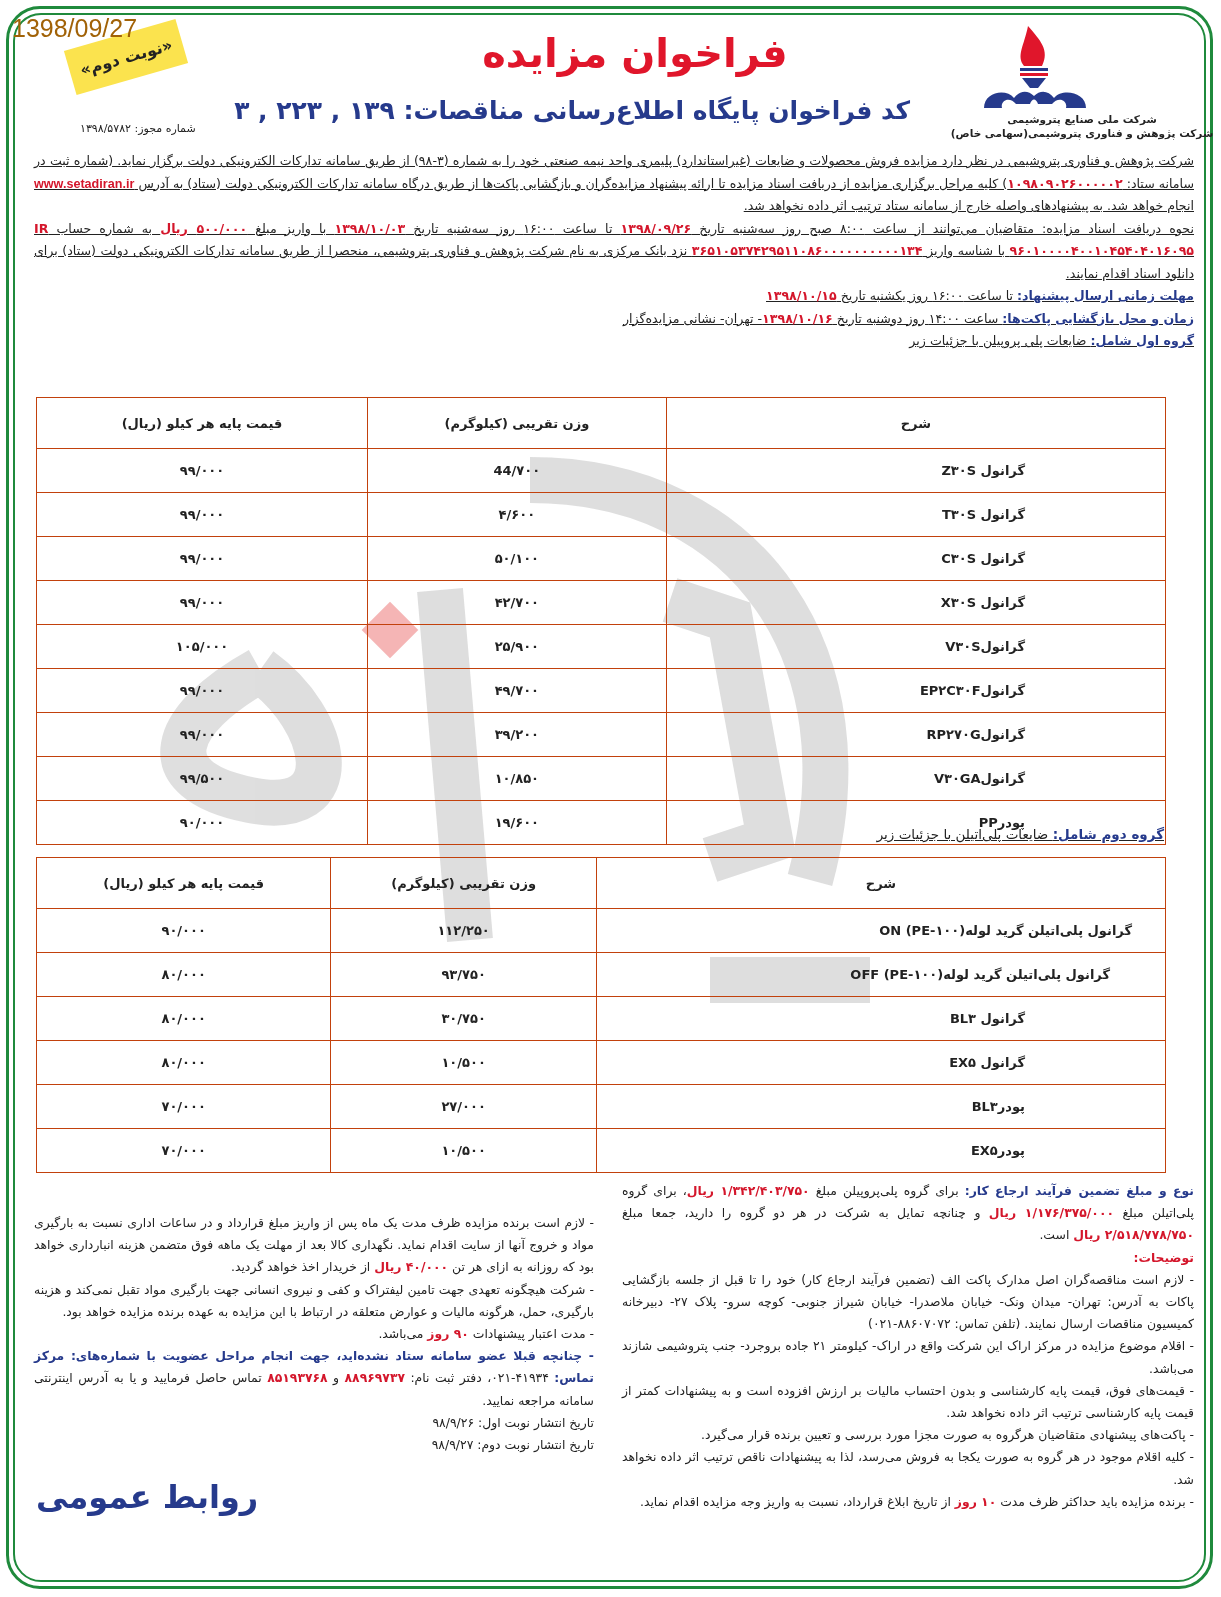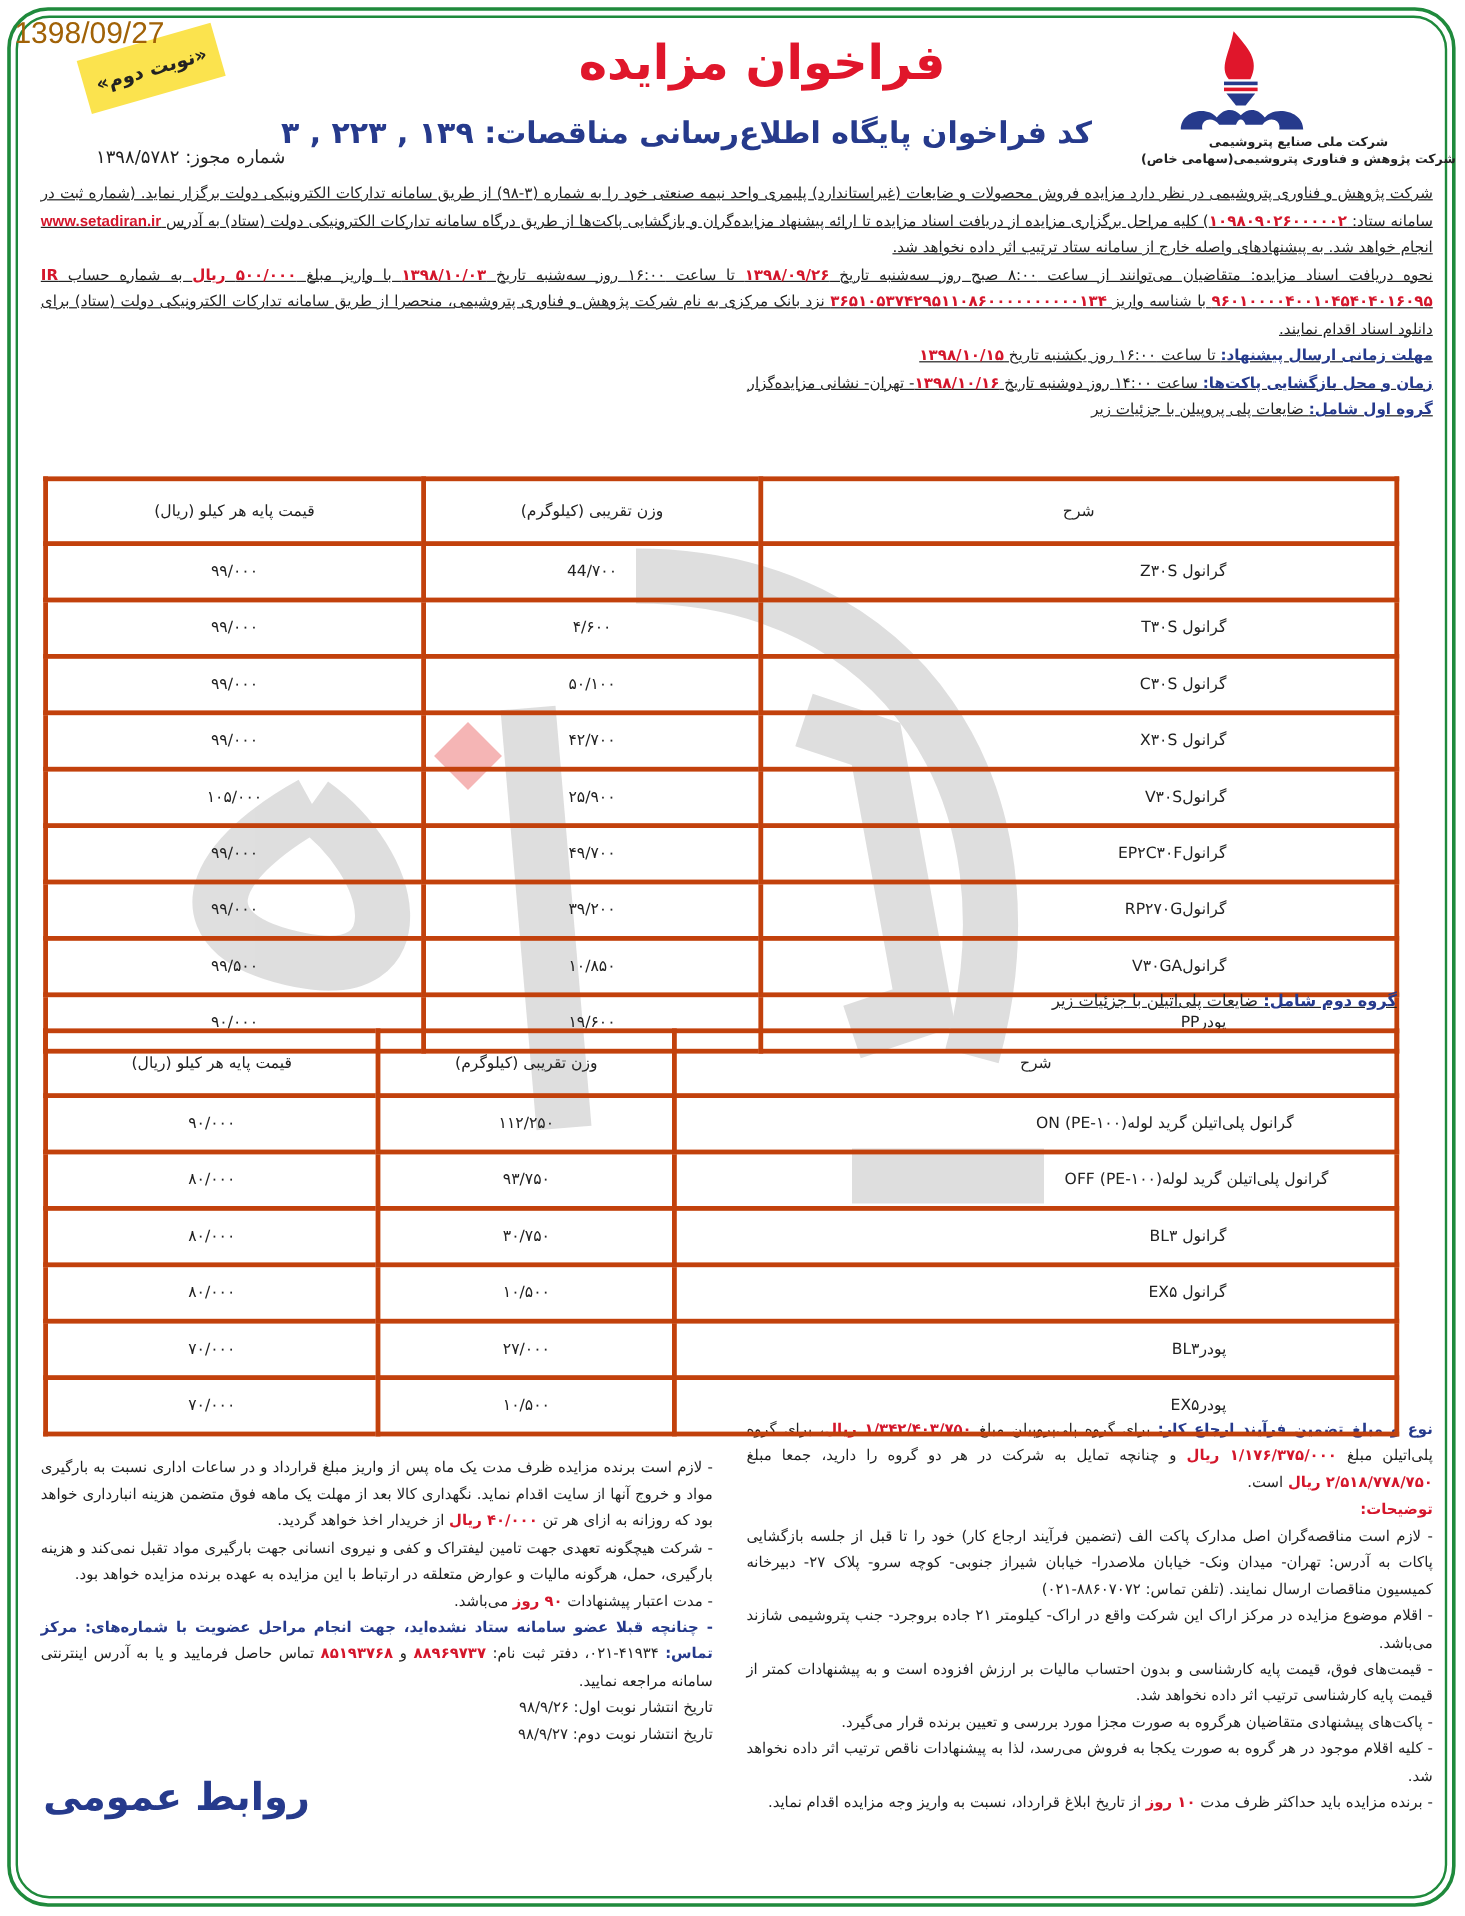--- a/index.html
+++ b/index.html
@@ -7,38 +7,38 @@
          font-family: "DejaVu Sans", "Liberation Sans", sans-serif; color: #222; }
   .frame-outer { position: absolute; left: 6px; top: 6px; width: 1207px; height: 1583px;
     border: 3px solid #1f8a3c; border-radius: 34px; box-sizing: border-box; }
   .frame-inner { position: absolute; left: 13px; top: 13px; width: 1193px; height: 1569px;
     border: 2px solid #1f8a3c; border-radius: 28px; box-sizing: border-box; }
   .date-stamp { position: absolute; left: 12px; top: 14px; color: #a16207; font-size: 25px;
     font-family: Liberation Sans, sans-serif; letter-spacing: 0px; z-index: 5; }
   .round-badge { position: absolute; left: 68px; top: 34px; width: 116px; height: 46px;
     background: #fbe34e; transform: rotate(-16deg); display: flex; align-items: center;
     justify-content: center; font-size: 16px; font-weight: bold; color: #222; direction: rtl; }
-  .permit { position: absolute; left: 80px; top: 122px; font-size: 15px; direction: rtl; color:#222; }
+  .permit { position: absolute; left: 80px; top: 122px; font-size: 11px; direction: rtl; color:#222; }
   .title { position: absolute; left: 400px; top: 30px; width: 470px; text-align: center;
     color: #e0162b; font-size: 40px; font-weight: bold; direction: rtl; }
   .subtitle { position: absolute; left: 330px; top: 96px; width: 580px; text-align: center;
     color: #263a8c; font-size: 25px; font-weight: bold; direction: rtl; white-space: nowrap; }
   .logo { position: absolute; left: 980px; top: 22px; width: 110px; height: 96px; }
   .logo-caption { position: absolute; left: 942px; top: 112px; width: 280px; text-align: center;
     font-size: 10.5px; font-weight: bold; line-height: 14px; direction: rtl; color: #222; }
   .intro { position: absolute; left: 34px; top: 150px; width: 1160px; direction: rtl; text-align: justify;
     font-size: 12.6px; line-height: 22.5px; color: #222; text-decoration: underline; }
   .red { color: #d4162b; font-weight: bold; }
   .blue { color: #263a8c; font-weight: bold; }
   .link { color: #d4162b; font-weight: bold; font-family: "Liberation Sans", sans-serif; }
   .watermark { position: absolute; left: 110px; top: 420px; width: 780px; height: 720px;
     pointer-events: none; z-index: 0; }
   table.items { position: absolute; left: 36px; width: 1130px; border-collapse: collapse;
     direction: rtl; font-size: 13px; z-index: 1; background: transparent; }
-  table.items td, table.items th { border: 4px solid #c2410c; text-align: center; font-weight: normal; height: 41px; }
+  table.items td, table.items th { border: 1px solid #c2410c; text-align: center; font-weight: bold; height: 41px; }
   table.items th { height: 48px; }
   table.items td.desc { text-align: right; padding-right: 140px; }
   .group-label { position: absolute; right: 57px; direction: rtl; font-size: 13.5px; z-index: 2; }
   .col { position: absolute; direction: rtl; text-align: justify; font-size: 12.4px; line-height: 22.2px; color: #222; }
   .sig { position: absolute; left: 36px; top: 1478px; color: #263a8c; font-size: 32px; font-weight: bold; direction: rtl; }
 </style>
 </head>
 <body>
 
 <div class="frame-outer"></div>
@@ -153,21 +153,21 @@
 <table class="items" style="top:857px;">
   <thead>
     <tr>
       <th>شرح</th>
       <th>وزن تقریبی (کیلوگرم)</th>
       <th>قیمت پایه هر کیلو (ریال)</th>
     </tr>
   </thead>
   <tbody>
     <tr>
-        <td class="desc" style="padding-right:84px">گرانول پلی‌اتیلن گرید لولهON (PE-۱۰۰)</td>
+        <td class="desc" style="padding-right:33px">گرانول پلی‌اتیلن گرید لولهON (PE-۱۰۰)</td>
         <td>۱۱۲/۲۵۰</td>
         <td>۹۰/۰۰۰</td>
       </tr>
     <tr>
         <td class="desc" style="padding-right:55px">گرانول پلی‌اتیلن گرید لولهOFF (PE-۱۰۰)</td>
         <td>۹۳/۷۵۰</td>
         <td>۸۰/۰۰۰</td>
       </tr>
     <tr>
         <td class="desc">گرانول BL۳</td>

